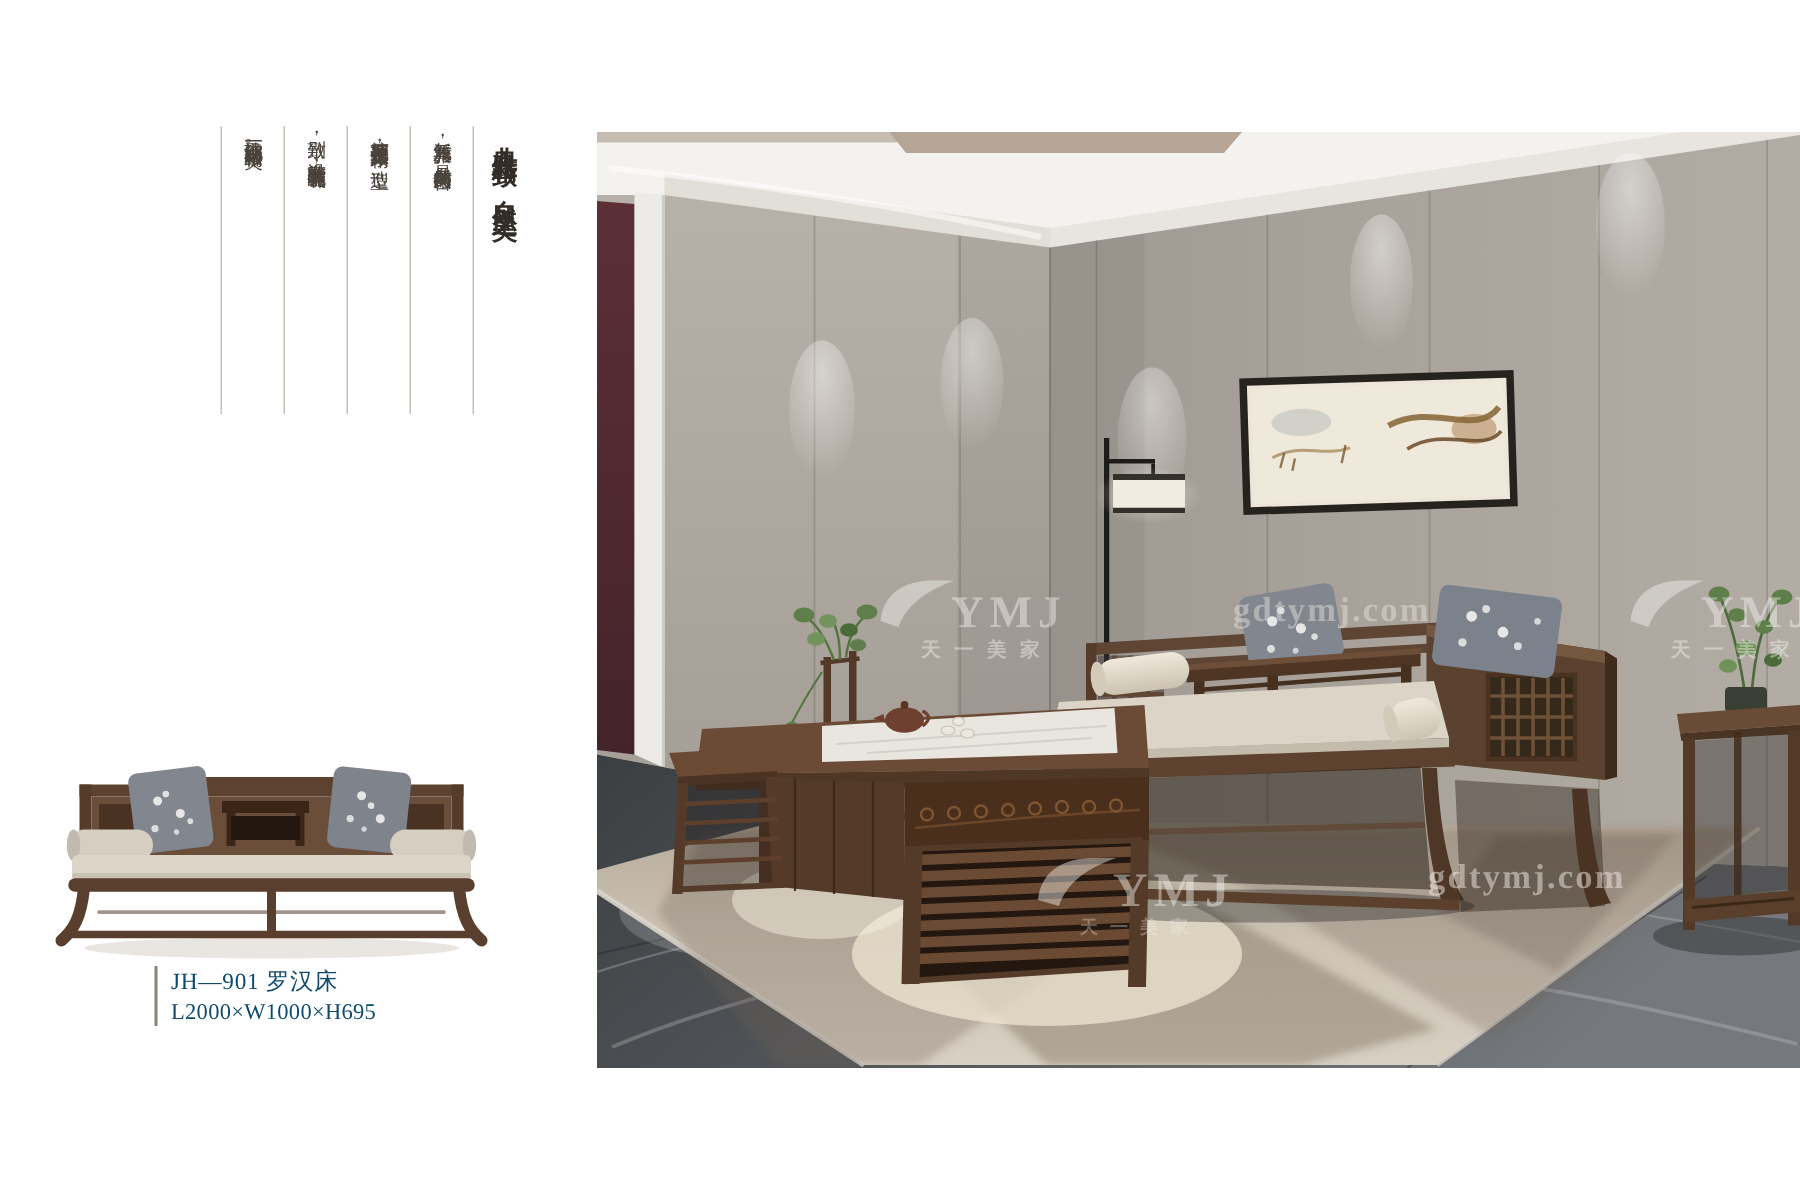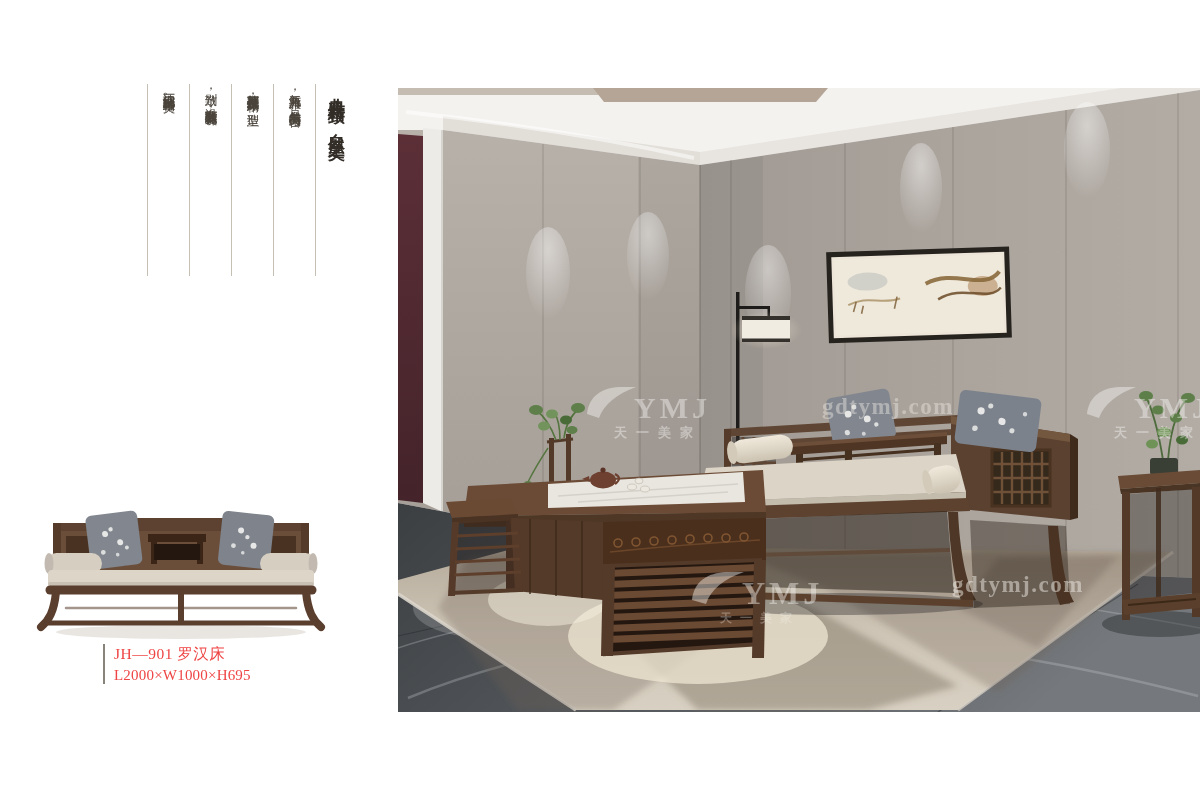--- a/index.html
+++ b/index.html
@@ -14,21 +14,21 @@
                  color:#332d27; padding:0 9px; }
   .intro-col { height:192px; font-size:12.5px; letter-spacing:0.6px; padding:0 12px;
                border-right:1px solid #c6bfb4; color:#4a443c; }
   .intro-col.last { border-left:1px solid #c6bfb4; }
 
   
   .thumb { position:absolute; left:36px; top:496px; width:290px; height:150px; }
 
   
   .caption { position:absolute; left:103px; top:644px; border-left:2px solid #8a837a;
-             padding-left:9px; color:#ef4444; }
+             padding-left:9px; color:#0c4a6e; }
   .caption .model { font-size:15.5px; letter-spacing:0.5px; }
   .caption .dims  { font-size:15px; margin-top:2px; letter-spacing:0.2px; }
 
   
   .photo { position:absolute; left:398px; top:88px; width:640px; height:624px; }
   .photo svg { display:block; }
   text.wm { font-family:"Liberation Serif", serif; font-weight:bold; }
 </style>
 </head>
 <body>

